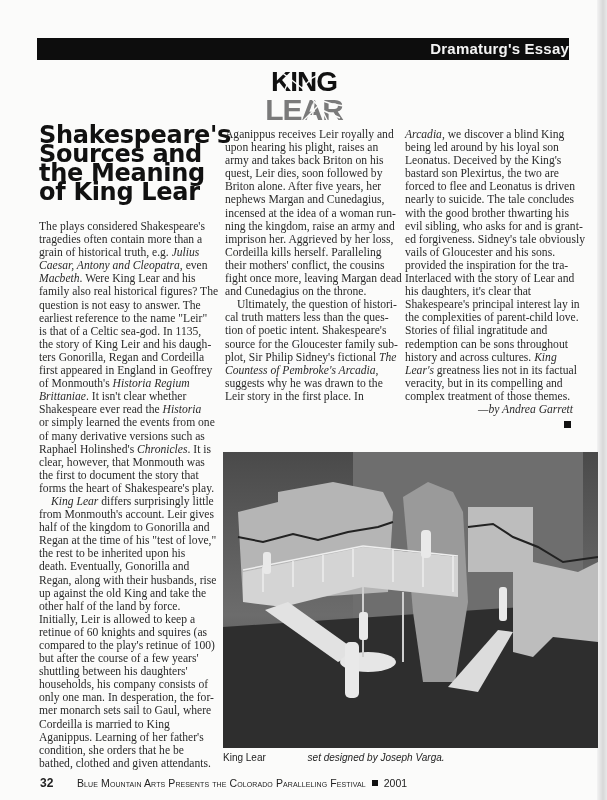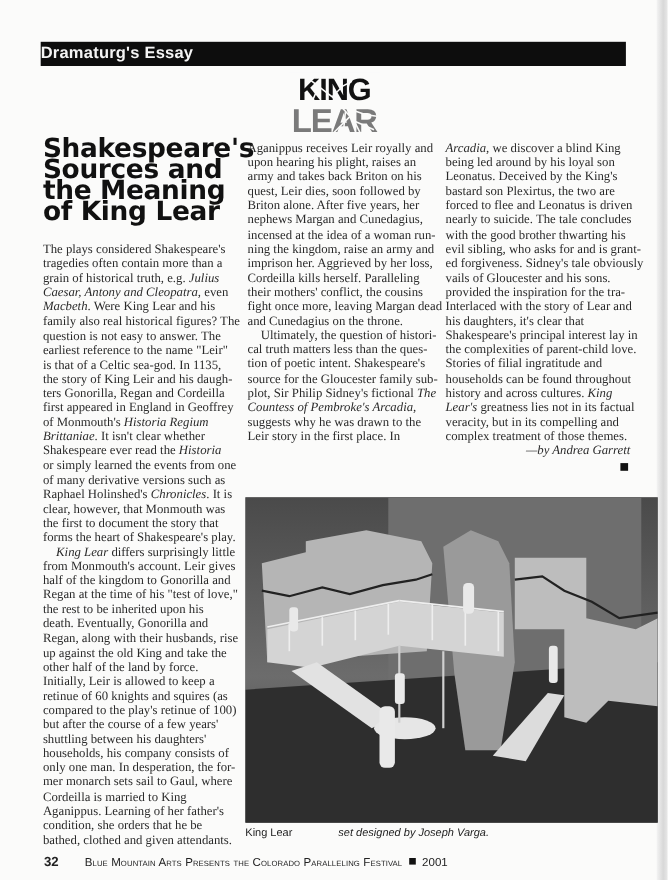--- a/index.html
+++ b/index.html
@@ -13,21 +13,21 @@
     .page-edge {
       position: absolute; top: 0; right: 0; width: 10px; height: 800px;
       background: linear-gradient(to right, #f3f3f3, #d8d8d8 60%, #e8e8e8);
     }
     .banner {
       position: absolute; left: 37px; top: 38px; width: 532px; height: 22px;
       background: #0d0d0d;
       color: #f4f4f4;
       font-family: "Liberation Sans", "DejaVu Sans", sans-serif;
       font-weight: bold; font-size: 15px;
-      text-align: left; line-height: 22px;
+      text-align: right; line-height: 22px;
       letter-spacing: 0.2px;
     }
     .logo {
       position: absolute; left: 262px; top: 66px; width: 84px; height: 56px;
     }
     .logo svg { width: 84px; height: 56px; display: block; }
 
     .col {
       position: absolute; top: 126px;
       font-size: 11.6px; line-height: 13.1px;
@@ -187,21 +187,21 @@
       <span class="line">with the good brother thwarting his</span>
       <span class="line">evil sibling, who asks for and is grant-</span>
       <span class="line">ed forgiveness. Sidney's tale obviously</span>
       <span class="line">vails of Gloucester and his sons.</span>
       <span class="line">provided the inspiration for the tra-</span>
       <span class="line">Interlaced with the story of Lear and</span>
       <span class="line">his daughters, it's clear that</span>
       <span class="line">Shakespeare's principal interest lay in</span>
       <span class="line">the complexities of parent-child love.</span>
       <span class="line">Stories of filial ingratitude and</span>
-      <span class="line">households can be found throughout</span>
+      <span class="line">redemption can be sons throughout</span>
       <span class="line">history and across cultures. <em>King</em></span>
       <span class="line"><em>Lear's</em> greatness lies not in its factual</span>
       <span class="line">veracity, but in its compelling and</span>
       <span class="line">complex treatment of those themes.</span>
     </p>
   <span class="byline">—by Andrea Garrett</span>
   <span class="end-mark"></span>
 </div>
 
 <div class="photo">

